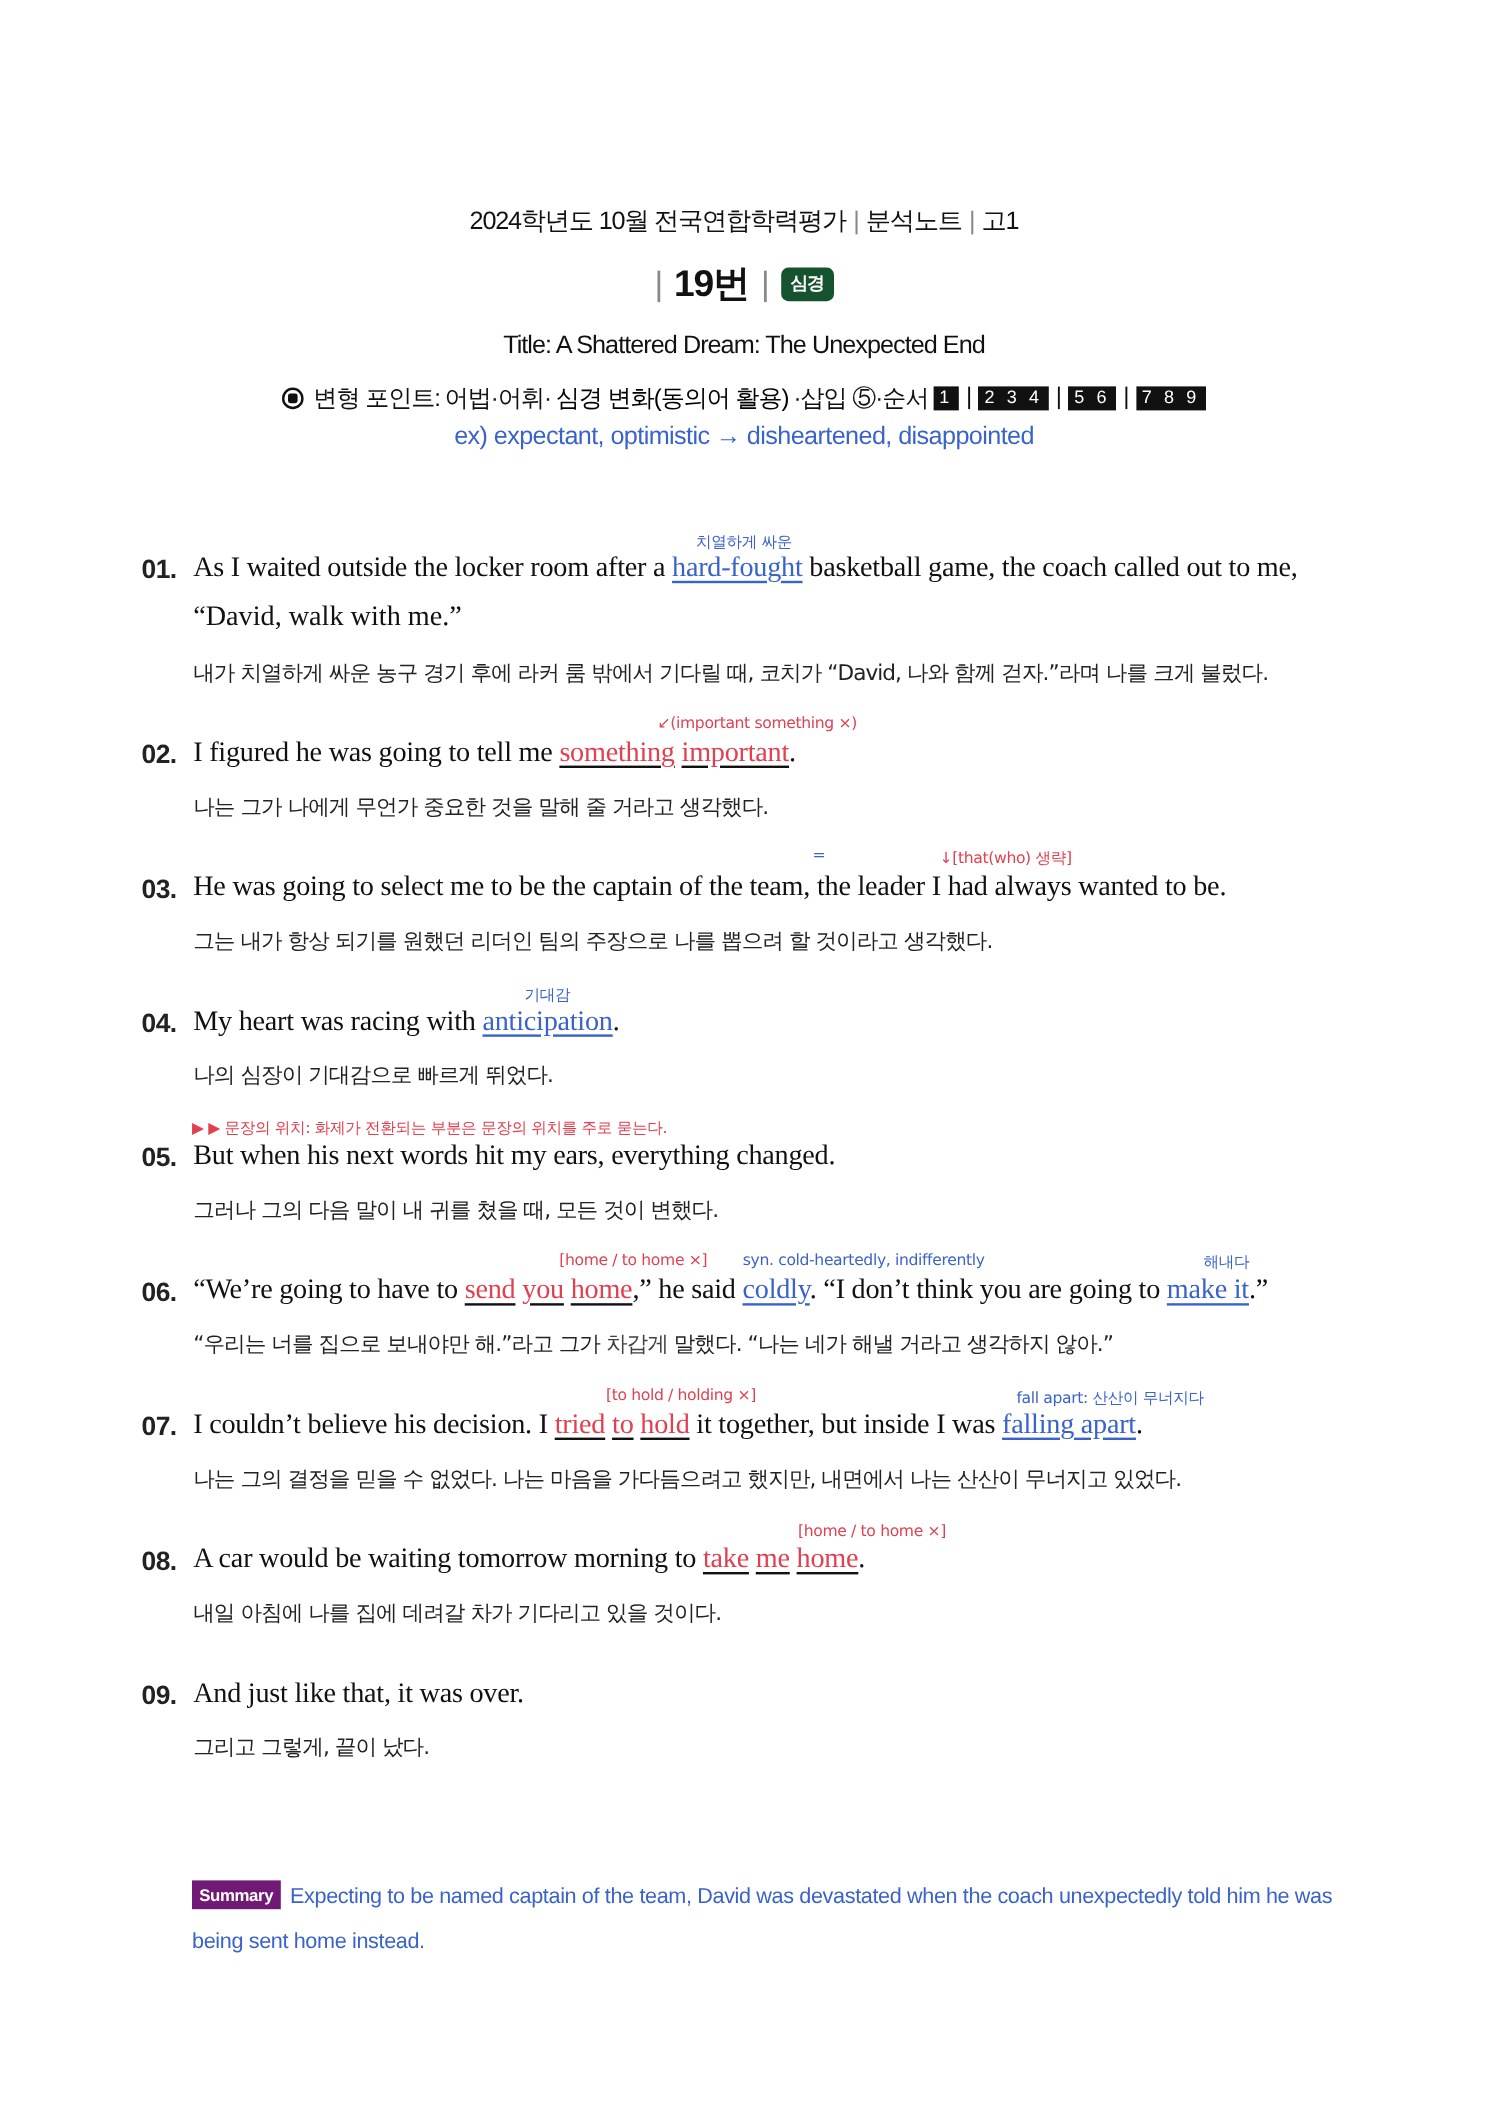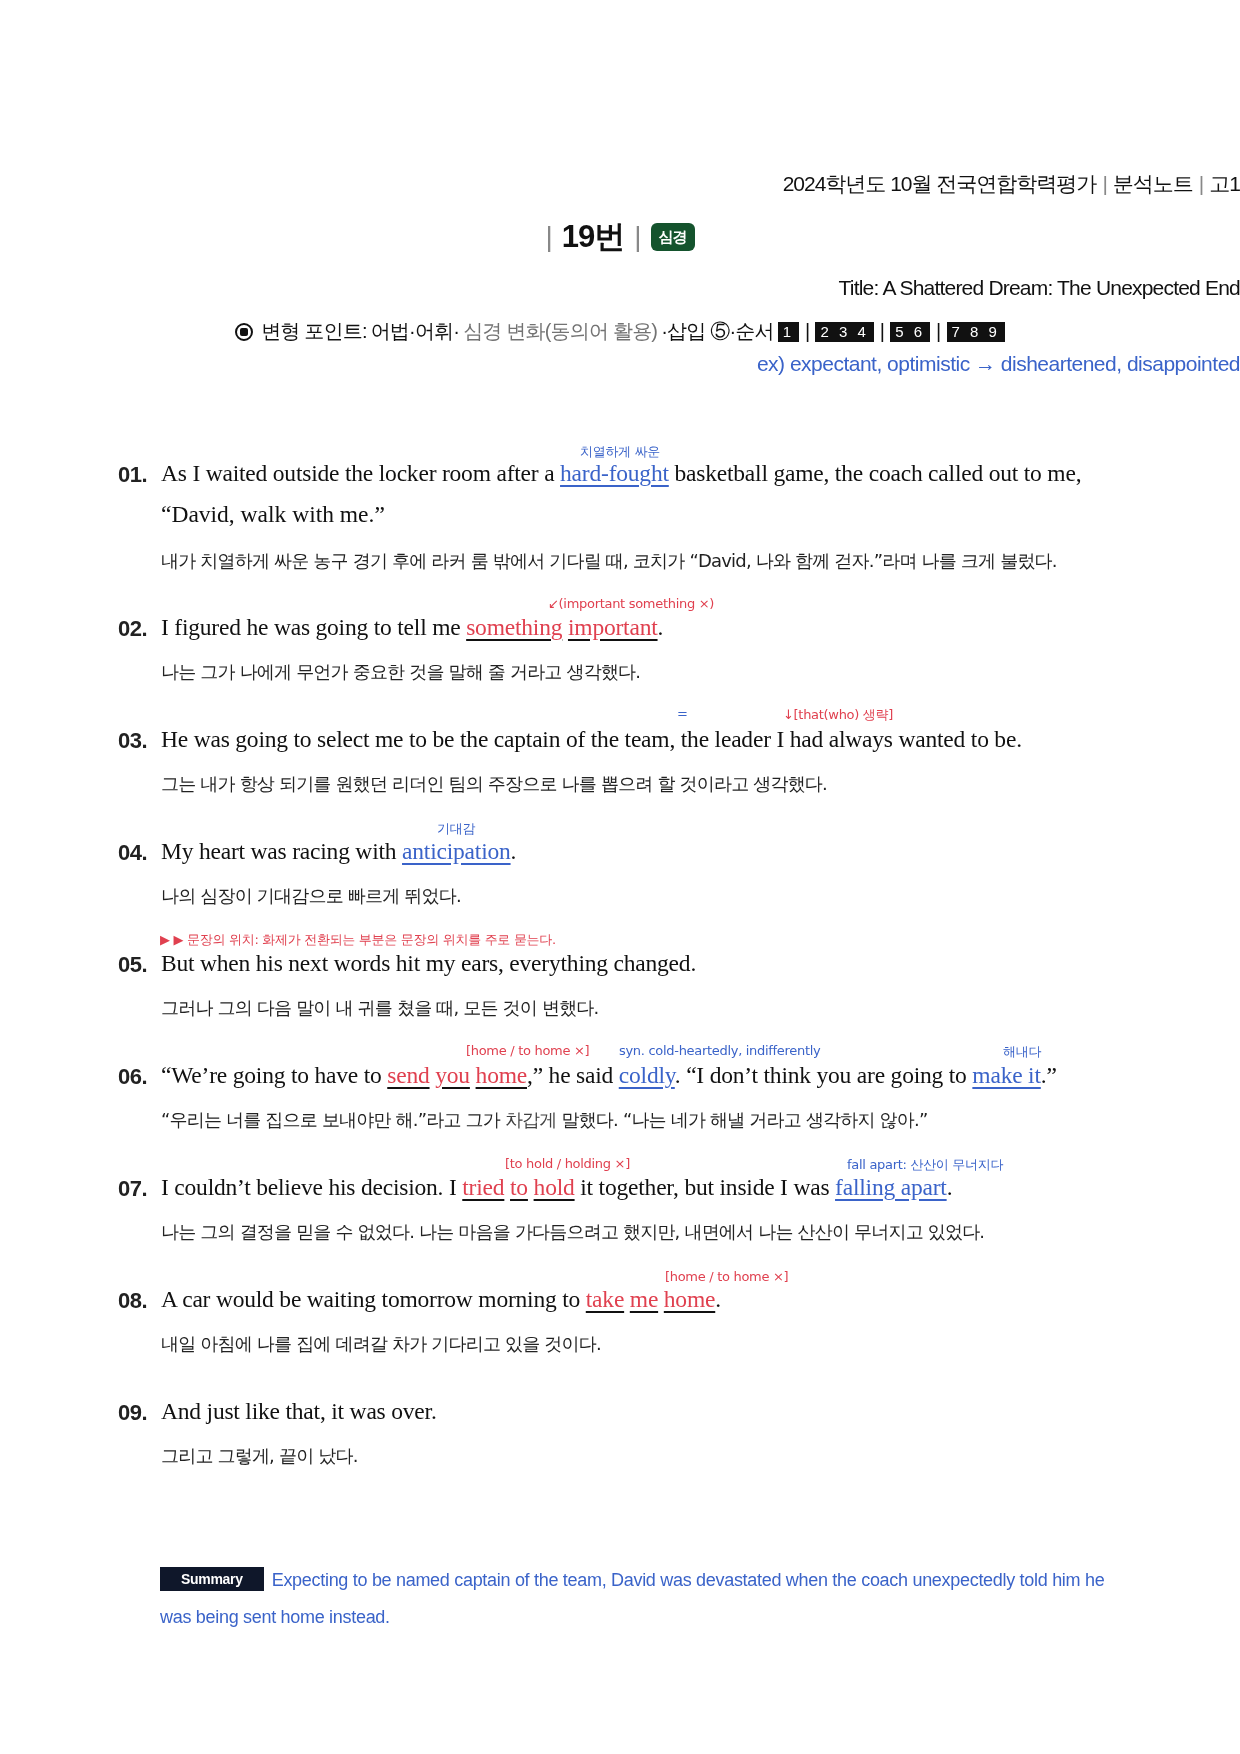--- a/index.html
+++ b/index.html
@@ -1,27 +1,27 @@
 <!DOCTYPE html>
 <html><head>
   <meta charset="utf-8">
   <style>
     * { box-sizing: border-box; margin: 0; padding: 0; }
     html, body { width: 1240px; height: 1754px; background: #ffffff; }
     body { position: relative; font-family: "DejaVu Sans", sans-serif; color: #111; overflow: hidden; }
 
-    .header { position: absolute; left: 0; width: 1240px; text-align: right; }
+    .header { position: absolute; left: 0; width: 1240px; text-align: center; }
     .h-series { top: 170px; font-family: "Liberation Sans", sans-serif; font-size: 21px; letter-spacing: -1px; color: #111; }
     .h-series .sep { color: #888; margin: 0 6px; font-weight: 300; }
     .h-title { top: 216px; font-family: "Liberation Sans", sans-serif; font-weight: bold; font-size: 31px; letter-spacing: -1px; display: flex; justify-content: center; align-items: center; gap: 10px; }
     .h-title .bar { color: #888; font-weight: 300; font-size: 28px; }
     .tag-box { display: inline-block; background: #14532d; color: #fff; border-radius: 6px; font-size: 15px; padding: 5px 8px; line-height: 18px; font-weight: bold; }
     .h-subtitle { top: 276px; font-family: "Liberation Sans", sans-serif; font-size: 21px; letter-spacing: -0.8px; }
     .h-points { top: 318px; font-family: "Liberation Sans", sans-serif; font-size: 20px; letter-spacing: -0.8px; display: flex; justify-content: center; align-items: center; gap: 4px; }
-    .h-points .blue { color: #737373; }
+    .h-points .blue { color: #000000; }
     .hand-icon { display: inline-block; width: 18px; height: 18px; border-radius: 50%; border: 2px solid #111; position: relative; margin-right: 4px; }
     .hand-icon::after { content: ""; position: absolute; left: 3px; top: 3px; width: 8px; height: 8px; background: #111; border-radius: 2px; }
     .numbox { display: inline-block; background: #111; color: #fff; font-size: 15px; padding: 1px 5px; letter-spacing: 3px; line-height: 18px; }
     .vbar { color: #111; margin: 0 2px; }
     .h-ex { top: 352px; font-family: "Liberation Sans", sans-serif; font-size: 21px; color: #3a63c9; letter-spacing: -0.5px; }
 
     .sentence { position: absolute; left: 118px; width: 1020px; }
     .s-num { position: absolute; left: 0; font-family: "Liberation Sans", sans-serif; font-weight: bold; font-size: 22px; color: #222; letter-spacing: -0.5px; }
     .s-en { position: absolute; left: 43px; font-family: "Liberation Serif", serif; font-size: 23.5px; color: #111; white-space: nowrap; letter-spacing: -0.2px; }
     .s-en2 { position: absolute; left: 43px; font-family: "Liberation Serif", serif; font-size: 23.5px; color: #111; white-space: nowrap; }
@@ -29,21 +29,21 @@
     .s-ko .blue { color: #404040; }
 
     .u-blue { color: #3a63c9; text-decoration: underline; text-decoration-color: #3a63c9; text-underline-offset: 4px; }
     .u-red { color: #e0404f; text-decoration: underline; text-decoration-color: #111; text-underline-offset: 4px; }
 
     .note { position: absolute; font-family: "DejaVu Sans", sans-serif; font-size: 13px; white-space: nowrap; letter-spacing: -0.3px; }
     .note.blue { color: #3a63c9; }
     .note.red { color: #e0404f; }
 
     .summary { position: absolute; left: 160px; top: 1562px; width: 960px; font-family: "Liberation Sans", sans-serif; font-size: 18px; color: #3a63c9; line-height: 37px; letter-spacing: -0.3px; }
-    .summary-badge { display: inline-block; background: #0f172a; color: #fff; font-weight: bold; font-size: 14px; padding: 2px 21px; line-height: 20px; margin-right: 8px; vertical-align: 2px; }
+    .summary-badge { display: inline-block; background: #701a75; color: #fff; font-weight: bold; font-size: 14px; padding: 2px 6px; line-height: 20px; margin-right: 8px; vertical-align: 2px; }
   </style>
 </head>
 <body>
 
 <div class="header h-series">
   <span>2024학년도 10월 전국연합학력평가</span><span class="sep">|</span><span>분석노트</span><span class="sep">|</span><span>고1</span>
 </div>
 
 <div class="header h-title">
   <span class="bar">|</span>

